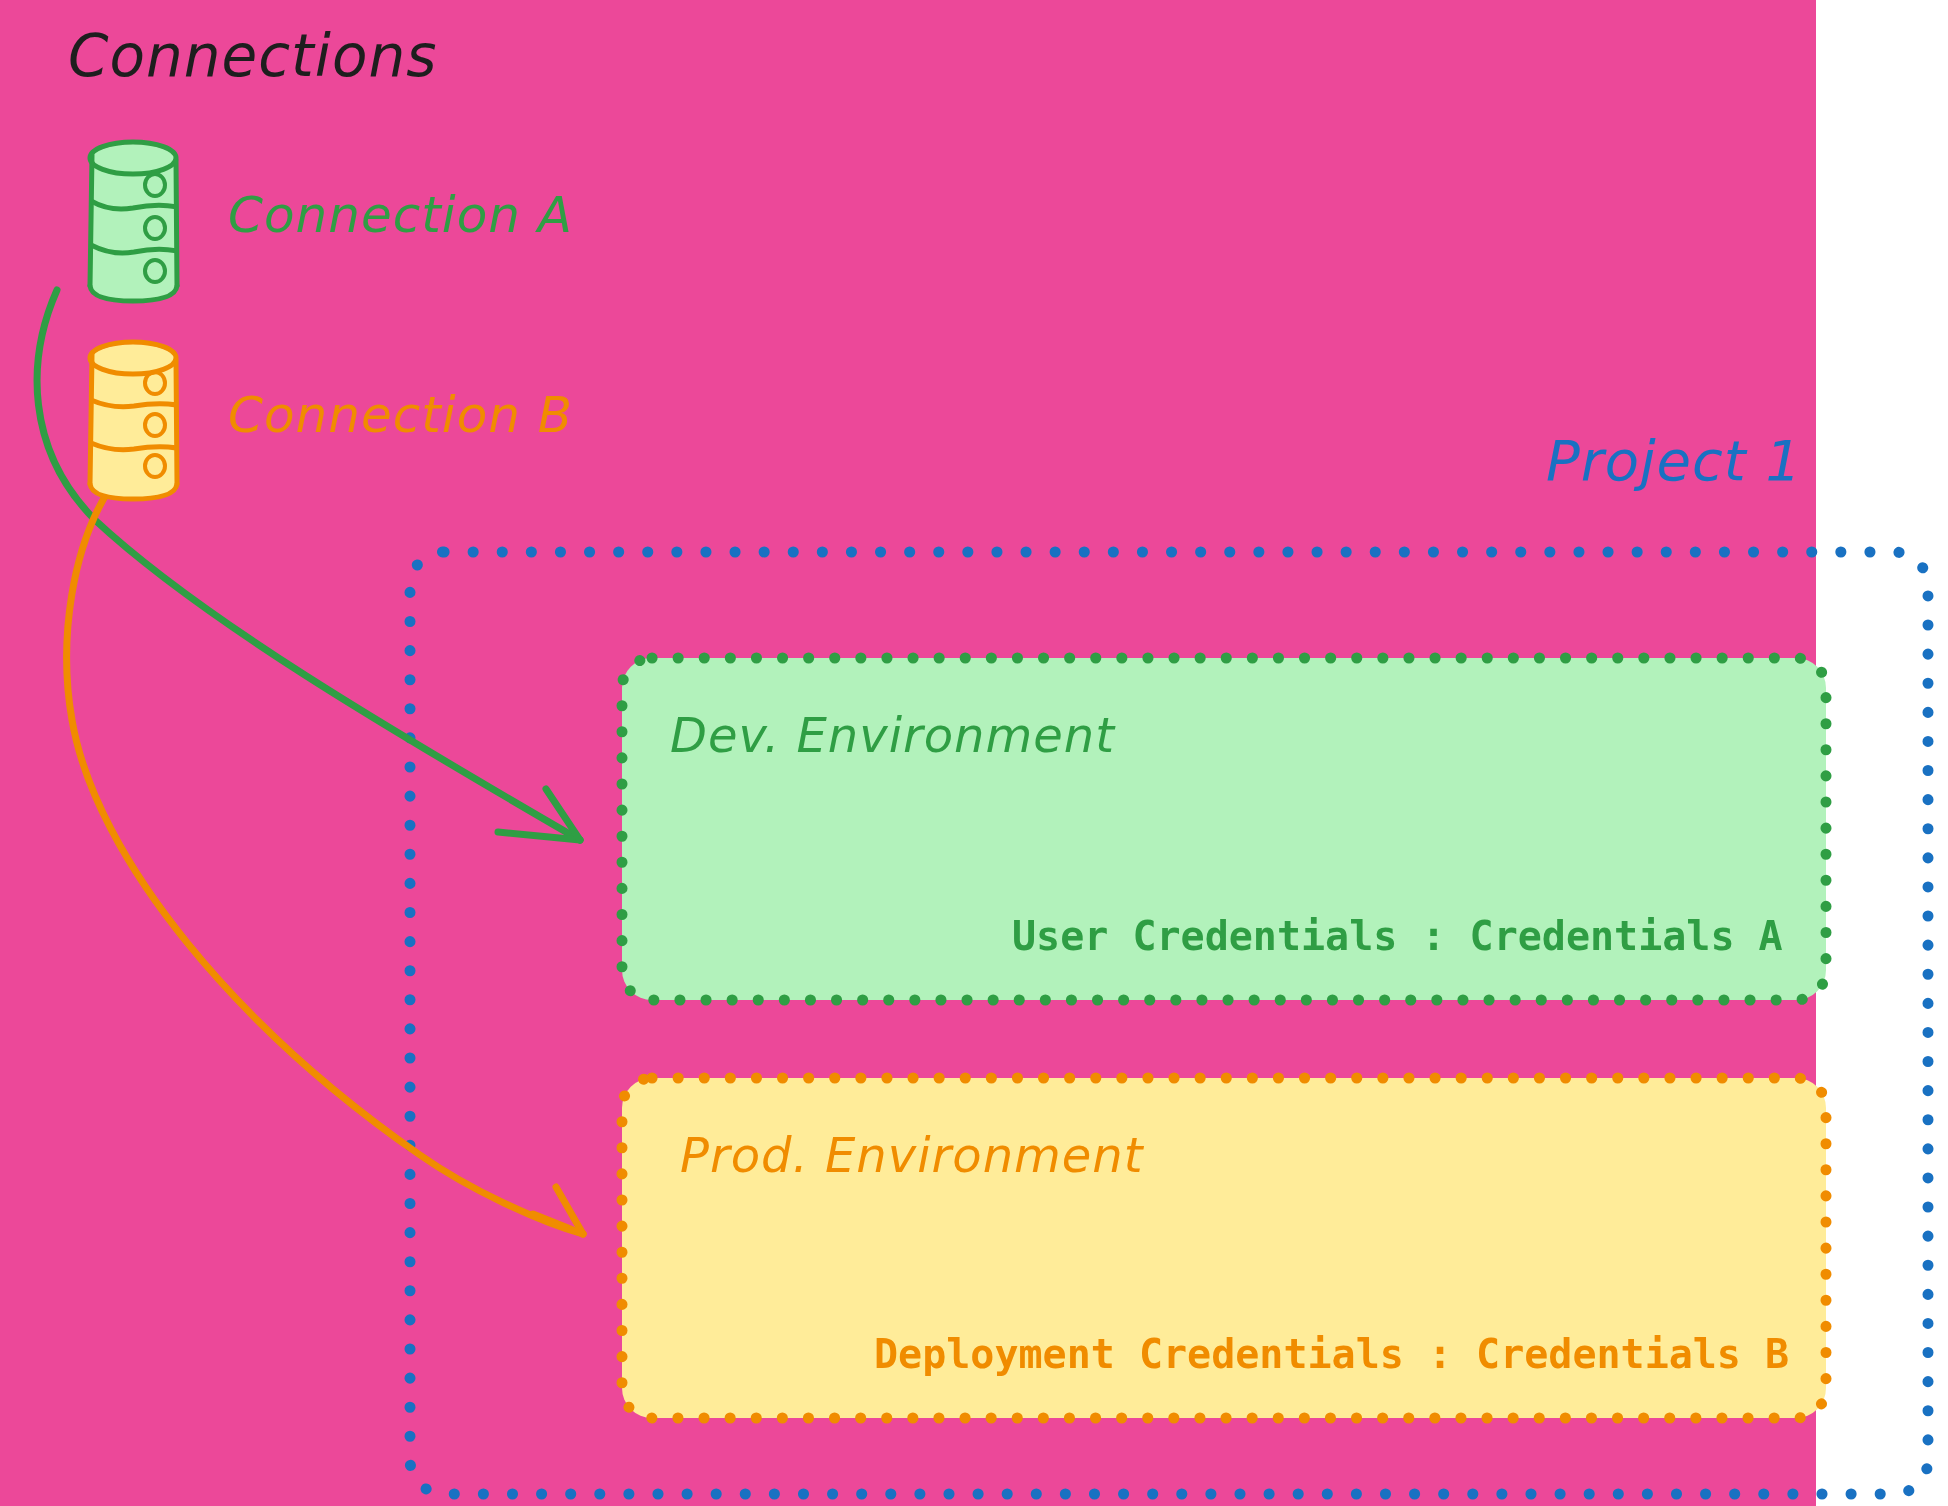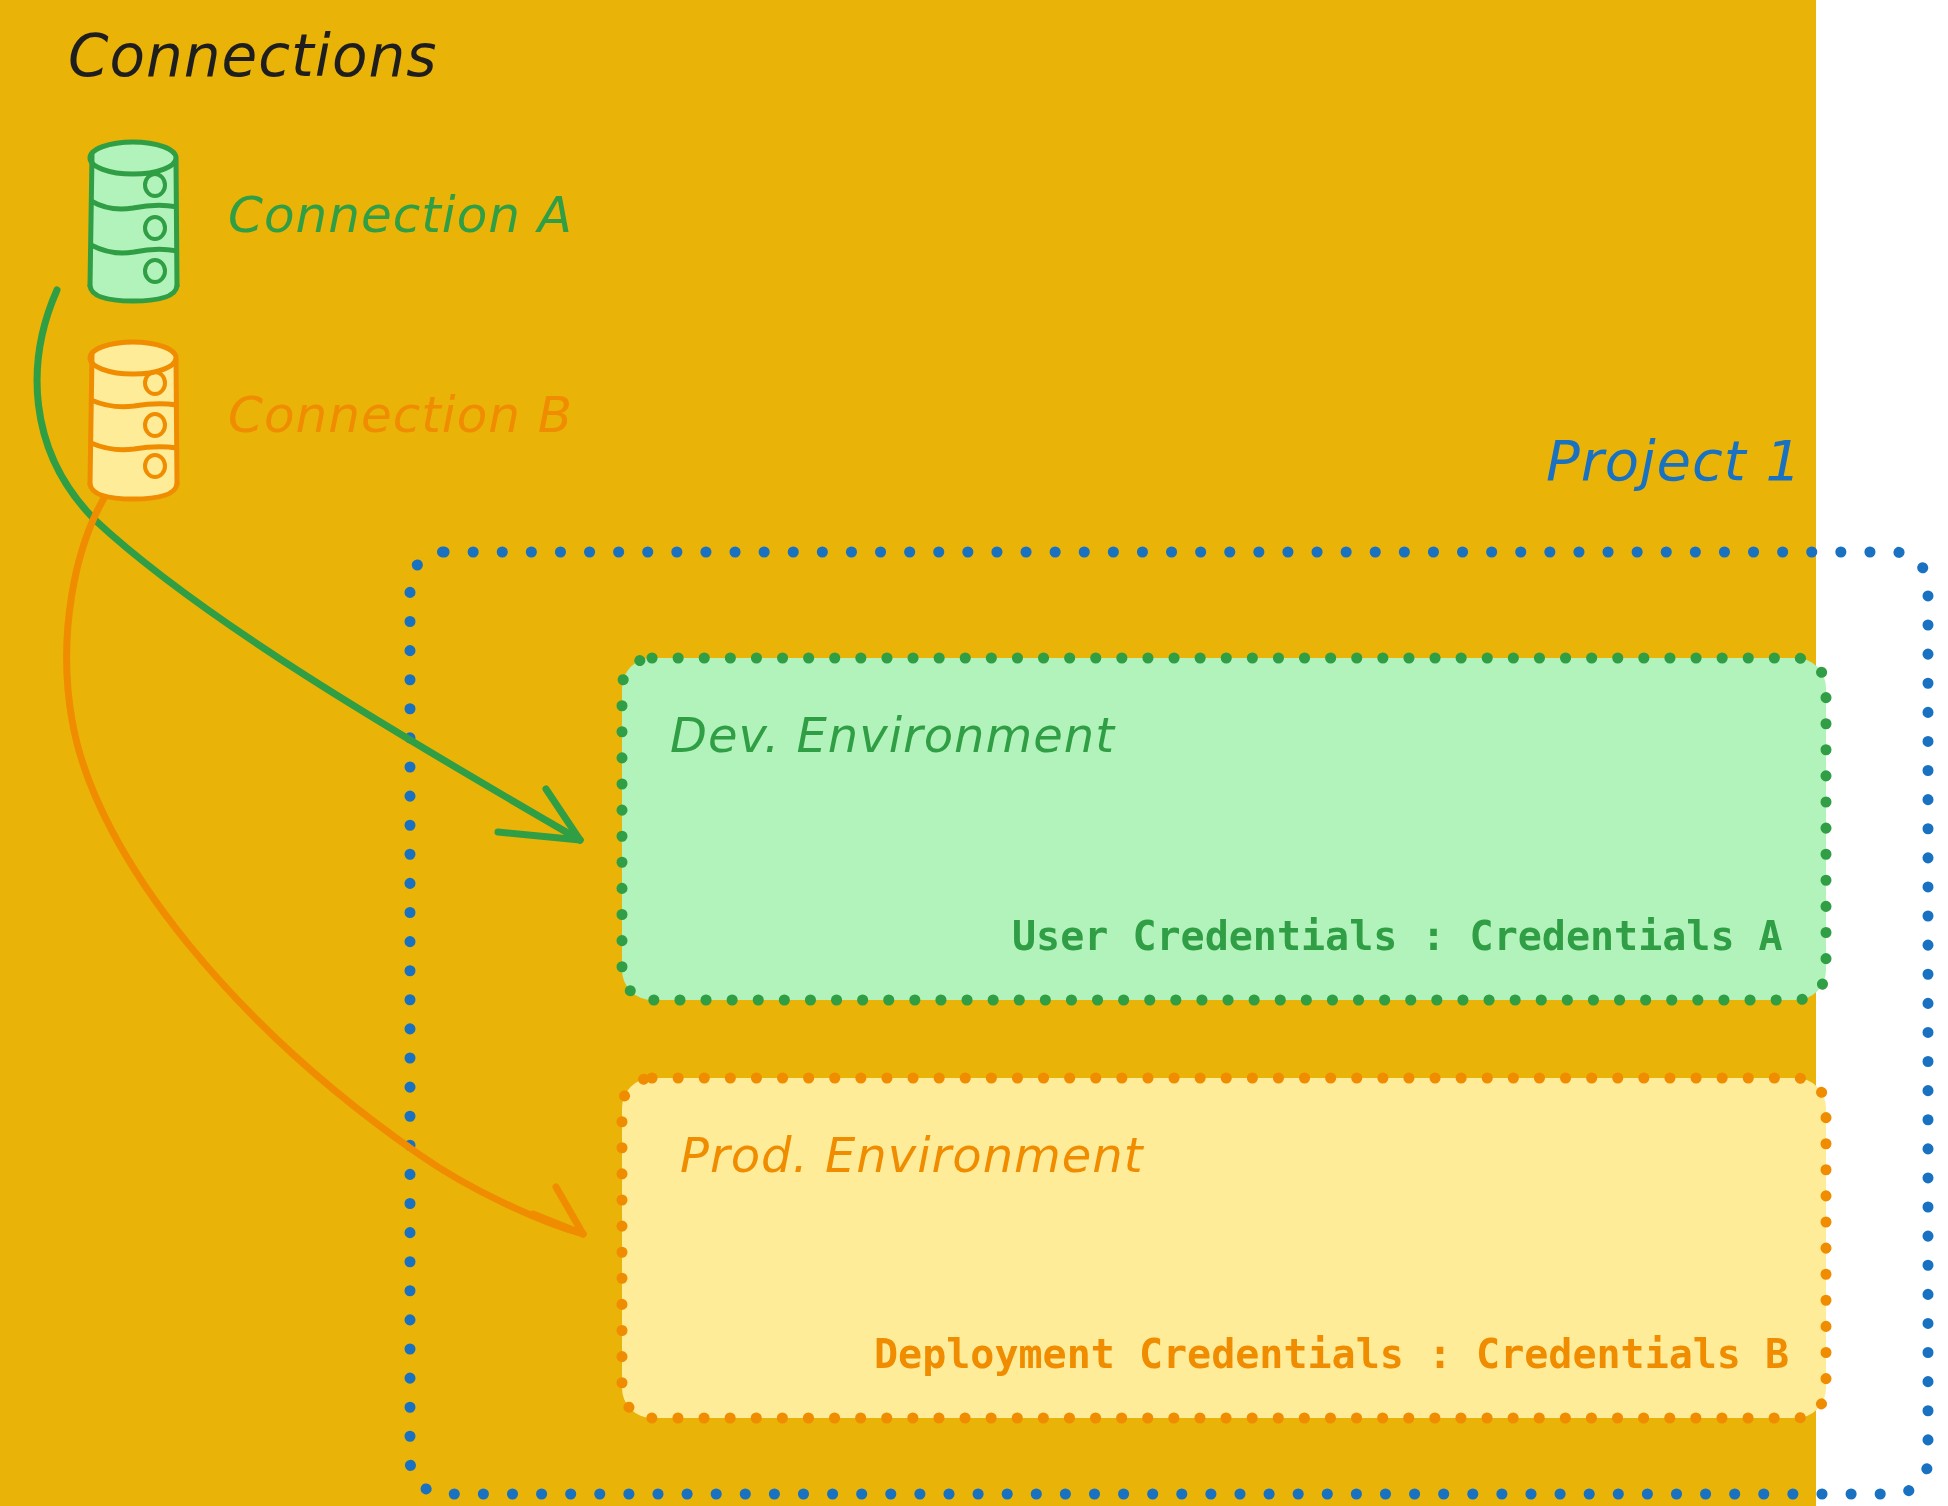--- a/index.html
+++ b/index.html
@@ -10,21 +10,21 @@
   body {
     width: 1948px;
     height: 1506px;
     overflow: hidden;
     font-family: "DejaVu Sans", sans-serif;
   }
   #stage {
     position: relative;
     width: 1816px;
     height: 1506px;
-    background: #eab308;
+    background: #ec4899;
   }
   svg.layer {
     position: absolute;
     left: 0;
     top: 0;
     width: 1948px;
     height: 1506px;
   }
   .handwriting {
     font-family: "DejaVu Sans", sans-serif;

